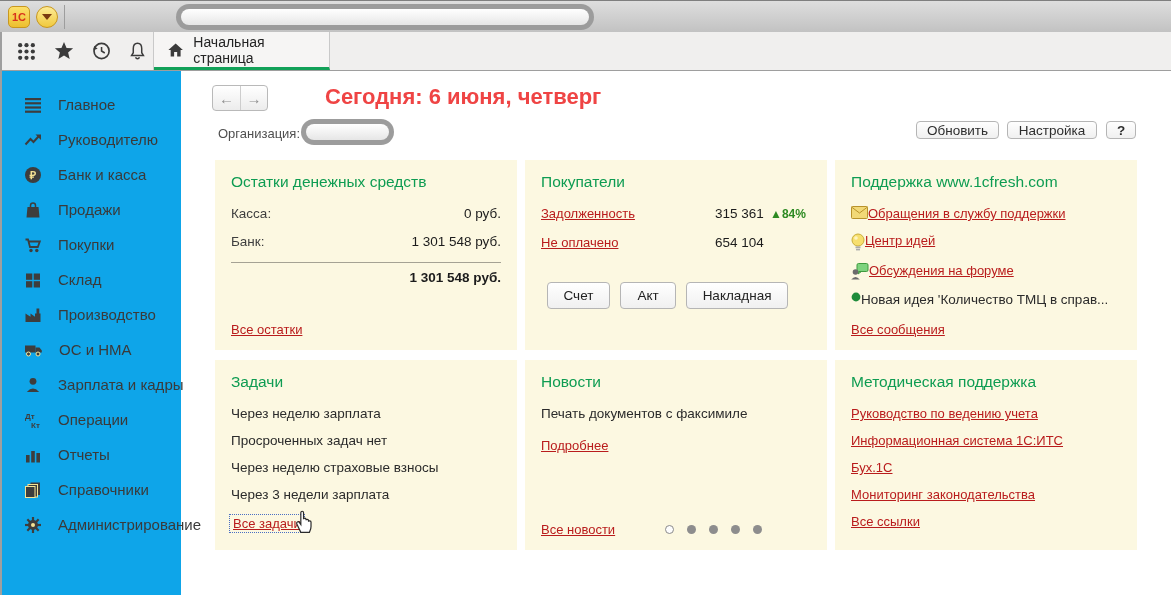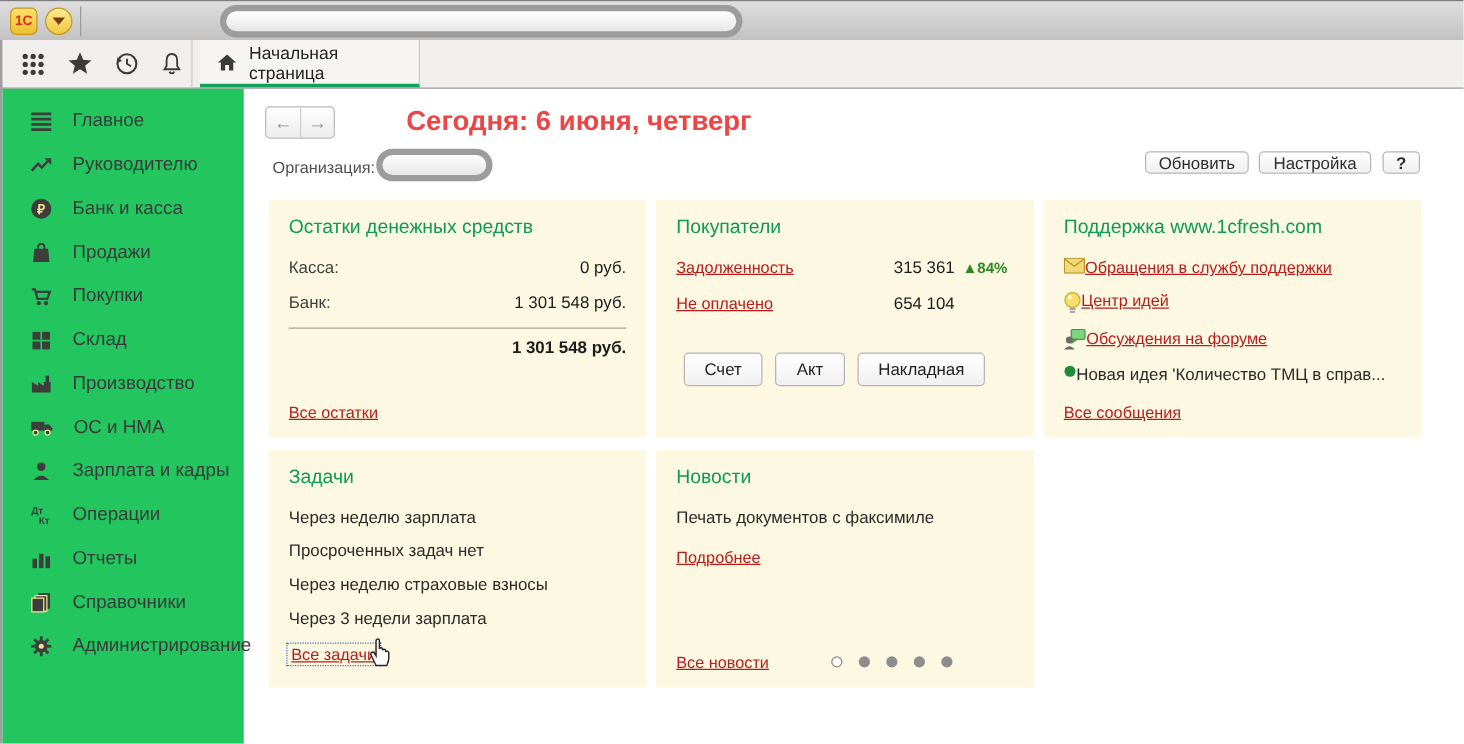--- a/index.html
+++ b/index.html
@@ -21,26 +21,26 @@
   .titlebar-sep{position:absolute;left:64px;top:4px;width:1px;height:24px;background:#9d9d9d;}
   .redact{background:#9c9c9c;border-radius:14px;}
   .redact .inner{position:absolute;left:5px;top:5px;right:5px;bottom:5px;
     background:linear-gradient(#ffffff,#e6e6e6);border-radius:10px;filter:blur(.5px);}
   .title-redacted{position:absolute;left:176px;top:3px;width:418px;height:26px;}
   
   .toolbar{position:absolute;left:0;top:32px;width:1171px;height:39px;background:#f0efee;border-bottom:1px solid #9e9e9e;}
   .tool-icons{position:absolute;left:8px;top:0;height:38px;display:flex;align-items:center;}
   .tool-btn{width:37px;height:38px;display:flex;align-items:center;justify-content:center;cursor:pointer;}
   .toolbar-sep{position:absolute;left:153px;top:0;width:1px;height:38px;background:#c9c9c9;}
-  .tab{position:absolute;left:160px;top:0;height:38px;width:176px;background:#f6f5f4;
+  .tab{position:absolute;left:154px;top:0;height:38px;width:176px;background:#f6f5f4;
     border-right:1px solid #c9c9c9;border-bottom:3px solid #12a158;
     display:flex;align-items:center;gap:10px;padding:0 14px;font-size:14px;color:#232323;cursor:pointer;}
   
   .win-left{position:absolute;left:0;top:32px;width:2px;height:563px;background:#9f9f9f;}
-  .sidebar{position:absolute;left:2px;top:71px;width:193px;height:524px;background:#22c55e;padding-top:8px;}
+  .sidebar{position:absolute;left:2px;top:71px;width:179px;height:524px;background:#0ea5e9;padding-top:16px;}
   .side-item{height:35px;display:flex;align-items:center;padding-left:22px;gap:16px;
     font-size:15px;color:#3a3a3a;cursor:pointer;white-space:nowrap;}
   .side-item svg{flex:none;}
   
   .navgroup{position:absolute;left:212px;top:85px;display:flex;border:1px solid #b9b9b9;border-radius:4px;
     overflow:hidden;background:linear-gradient(#ffffff,#ececec);}
   .navbtn{width:27px;height:24px;display:flex;align-items:center;justify-content:center;
     color:#8f8f8f;font-size:15px;cursor:pointer;}
   .navbtn + .navbtn{border-left:1px solid #cdcdcd;}
   .date-title{position:absolute;left:325px;top:84px;font-size:22px;font-weight:bold;color:#ef4444;}
@@ -378,13 +378,21 @@
       <div class="dots">
         <span class="dot active"></span>
         <span class="dot"></span>
         <span class="dot"></span>
         <span class="dot"></span>
         <span class="dot"></span>
       </div>
     </div>
   </section>
 
+  <section class="panel">
+    <h2>Методическая поддержка</h2>
+    <a class="link meth-link">Руководство по ведению учета</a>
+    <a class="link meth-link">Информационная система 1С:ИТС</a>
+    <a class="link meth-link">Бух.1С</a>
+    <a class="link meth-link">Мониторинг законодательства</a>
+    <a class="link meth-link meth-all">Все ссылки</a>
+  </section>
 </div>
 
 </body></html>

